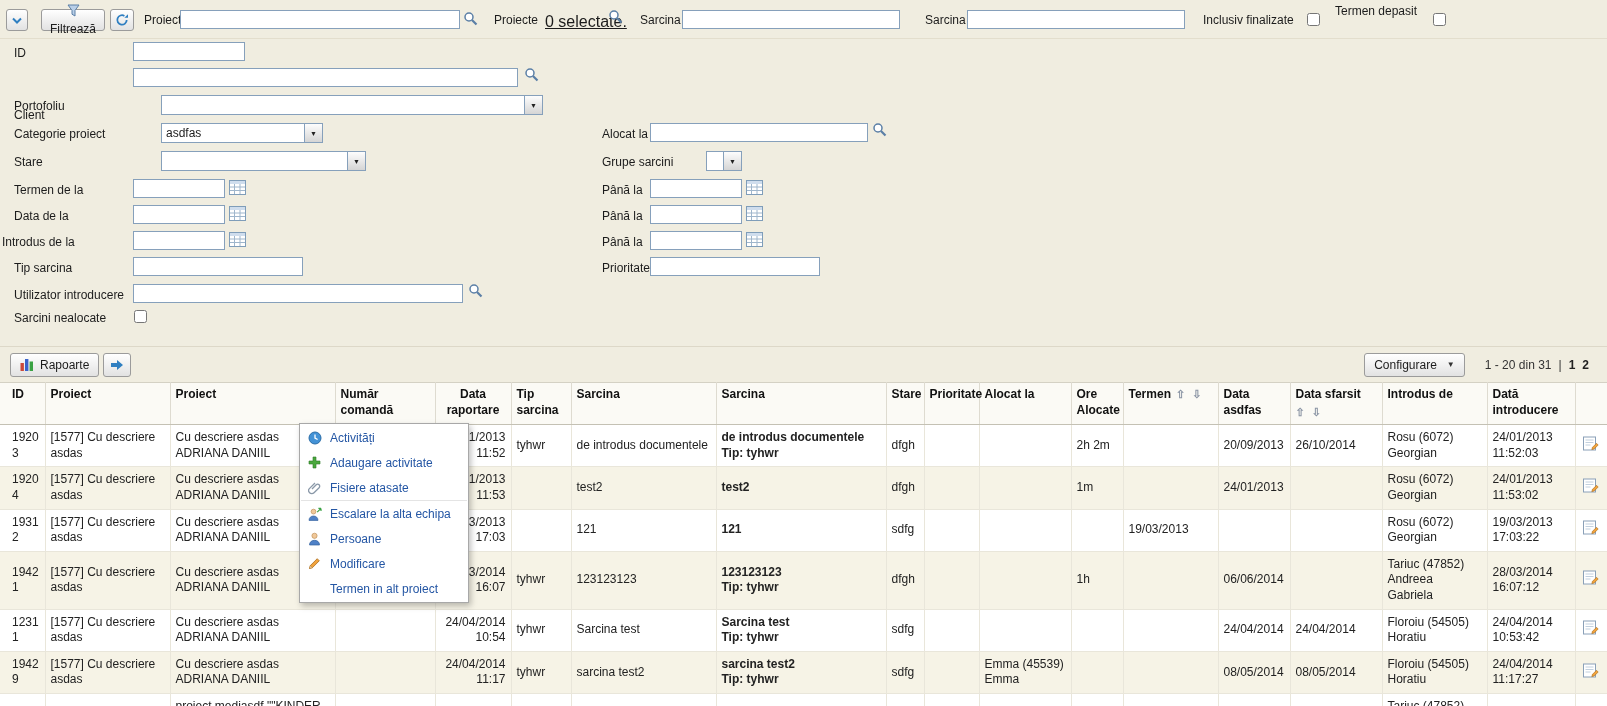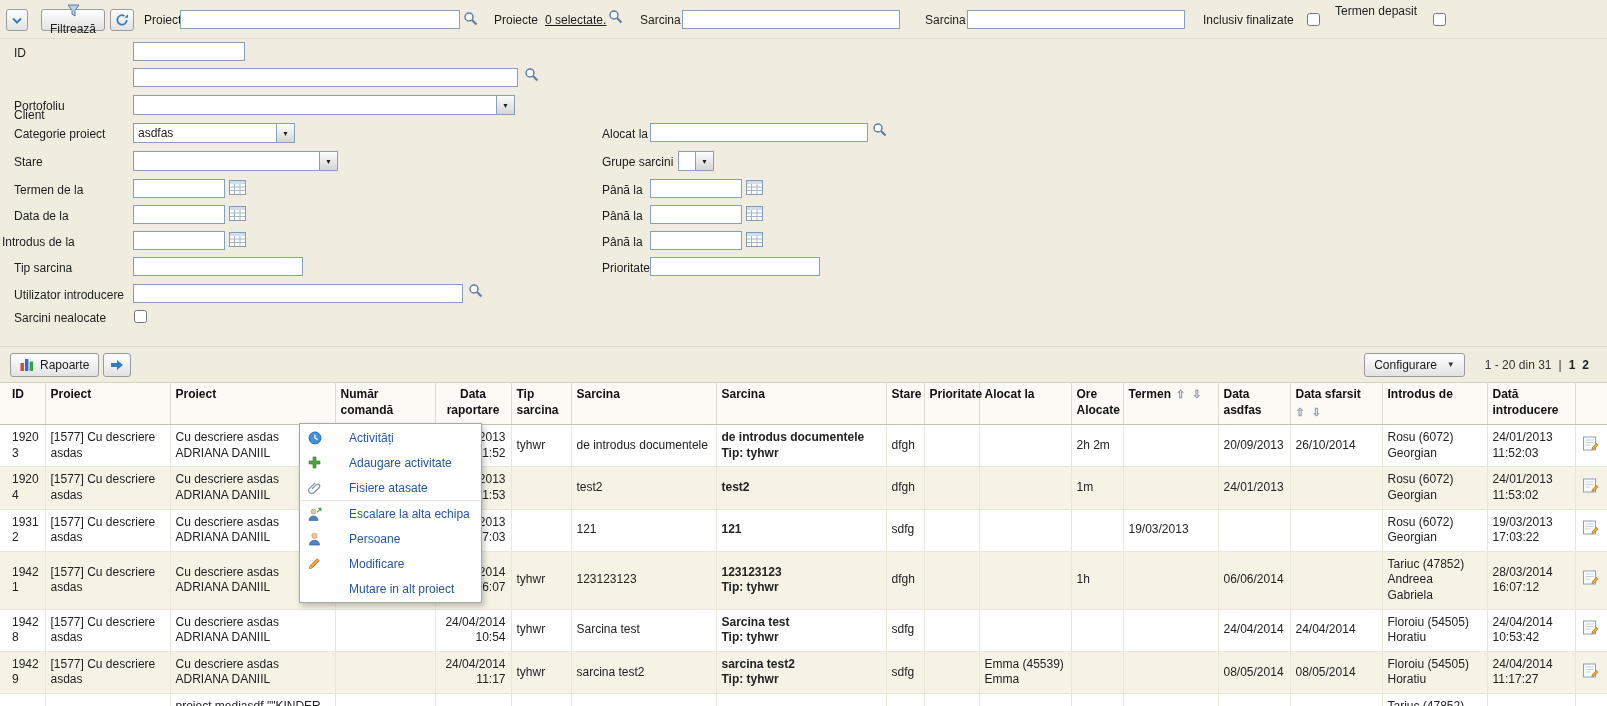--- a/index.html
+++ b/index.html
@@ -6,31 +6,31 @@
   body{
     width:1607px;height:706px;position:relative;overflow:hidden;
     background:#f0ede0;
     font-family:"Liberation Sans",sans-serif;
     -webkit-font-smoothing:antialiased;
   }
   .lbl{position:absolute;font-size:12px;color:#1c1c1c;white-space:nowrap;}
   .inp{position:absolute;height:19px;box-sizing:border-box;border:1px solid #86a0bb;background:#fff;
        font:12px "Liberation Sans",sans-serif;padding:1px 3px;}
   .sel{position:absolute;height:20px;box-sizing:border-box;border:1px solid #86a0bb;background:#fff;
-       display:flex;align-items:stretch;cursor:pointer;}
+       display:flex;align-items:stretch;cursor:pointer;margin-left:28px;}
   .sel-val{flex:1;font-size:12px;padding:2px 4px;color:#1c1c1c;overflow:hidden;white-space:nowrap;}
   .sel-btn{width:17px;border-left:1px solid #86a0bb;background:linear-gradient(#fdfdfd,#d5d5d5);
        display:flex;align-items:center;justify-content:center;font-size:7px;color:#222;}
   .cb{position:absolute;width:13px;height:13px;margin:0;cursor:pointer;}
   .ic{position:absolute;display:inline-flex;align-items:center;justify-content:center;cursor:pointer;}
   .bic{display:inline-flex;align-items:center;}
   .btn{position:absolute;display:inline-flex;align-items:center;justify-content:center;gap:5px;height:22px;
        padding:0 8px;background:linear-gradient(#ffffff,#e2e2e2);border:1px solid #9b9b9b;border-radius:3px;
        font-size:12px;color:#1c1c1c;box-sizing:border-box;cursor:pointer;}
-  .link{position:absolute;font-size:12px;color:#1c1c1c;text-decoration:underline;cursor:pointer;white-space:nowrap;}
+  .link{position:absolute;font-size:16px;color:#1c1c1c;text-decoration:underline;cursor:pointer;white-space:nowrap;}
   .topbar-line{position:absolute;left:0;top:38px;width:100%;border-top:1px solid #e3decd;}
 
   .toolbar{position:absolute;top:346px;left:0;width:100%;height:36px;border-top:1px solid #ddd8c8;
        box-sizing:border-box;display:flex;align-items:center;padding:0 10px;gap:4px;text-align:center;}
   .btn2{display:inline-flex;align-items:center;gap:6px;height:24px;padding:0 9px;
        background:linear-gradient(#ffffff,#e2e2e2);border:1px solid #9b9b9b;border-radius:3px;
        font-size:12px;color:#1c1c1c;cursor:pointer;box-sizing:border-box;}
   .spacer{flex:1;}
   .caret{font-size:8px;color:#333;margin-left:4px;}
   .pag{font-size:12px;color:#333;display:flex;gap:7px;align-items:center;margin-left:16px;margin-right:8px;}
@@ -51,21 +51,21 @@
   td.col-actions{text-align:center;padding:4px 2px;}
   .row-action{display:inline-flex;cursor:pointer;}
   .sort-inline{color:#8a94a4;font-size:11px;margin-left:5px;letter-spacing:2px;cursor:pointer;}
   .sort-below{color:#8a94a4;font-size:11px;letter-spacing:2px;display:inline-block;margin-top:2px;cursor:pointer;}
 
   .context-menu{position:absolute;left:299px;top:423px;min-width:166px;background:#fff;
        border:1px solid #a8a8a8;box-shadow:2px 3px 6px rgba(0,0,0,.25);z-index:10;padding:1px;}
   .menu-item{display:flex;align-items:center;height:25px;padding:0 10px 0 3px;cursor:pointer;background:#fff;}
   .menu-item:nth-child(4){border-top:1px solid #e4e4e4;}
   .menu-icon{width:21px;display:flex;justify-content:center;margin-right:5px;}
-  .menu-label{font-size:12px;color:#2456a4;white-space:nowrap;margin-left:19px;}
+  .menu-label{font-size:12px;color:#2456a4;white-space:nowrap;}
 </style>
 </head>
 <body>
 
 <div class="filter-panel">
   <div class="topbar-line"></div>
 
   <div class="btn" style="left:6px;top:9px;width:22px;padding:0;">
     <span class="bic">
         <svg width="10" height="7" viewBox="0 0 10 7">
@@ -458,21 +458,21 @@
                 <rect x="0.5" y="1" width="12" height="13" fill="#fff" stroke="#8aa0b8"></rect>
                 <g stroke="#c2d0de">
                   <line x1="2.5" y1="4" x2="10.5" y2="4"></line>
                   <line x1="2.5" y1="6.5" x2="10.5" y2="6.5"></line>
                   <line x1="2.5" y1="9" x2="7.5" y2="9"></line>
                 </g>
                 <path d="M8.8 13.6l.7-2.3 4-4 1.7 1.7-4 4z" fill="#f2a33c" stroke="#a86a1a" stroke-width="0.6"></path>
               </svg></span></td>
         </tr>
         <tr>
-          <td class="col-id">19428</td>
+          <td class="col-id">12311</td>
           <td class="col-proiect">[1577] Cu descriere asdas</td>
           <td class="col-proiect2">Cu descriere asdas ADRIANA DANIIL</td>
           <td class="col-numar_comanda"></td>
           <td class="col-data_raportare">24/04/2014 10:54</td>
           <td class="col-tip_sarcina">tyhwr</td>
           <td class="col-sarcina">Sarcina test</td>
           <td class="col-sarcina2">Sarcina test
 Tip: tyhwr</td>
           <td class="col-stare">sdfg</td>
           <td class="col-prioritate"></td>
@@ -596,15 +596,15 @@
       <span class="menu-icon">
         <svg width="13" height="13" viewBox="0 0 13 13">
           <path d="M1.5 11.5l.9-3 6.8-6.8 2.1 2.1-6.8 6.8z" fill="#f2a33c" stroke="#a86a1a" stroke-width="0.8"></path>
           <path d="M1.5 11.5l3-.9-2.1-2.1z" fill="#f7e3c0" stroke="#a86a1a" stroke-width="0.5"></path>
         </svg>
       </span>
       <span class="menu-label">Modificare</span>
     </div>
     <div class="menu-item">
       <span class="menu-icon"></span>
-      <span class="menu-label">Mutare in alt proiect</span>
+      <span class="menu-label">Termen in alt proiect</span>
     </div>
   </div>
 
 </body></html>

